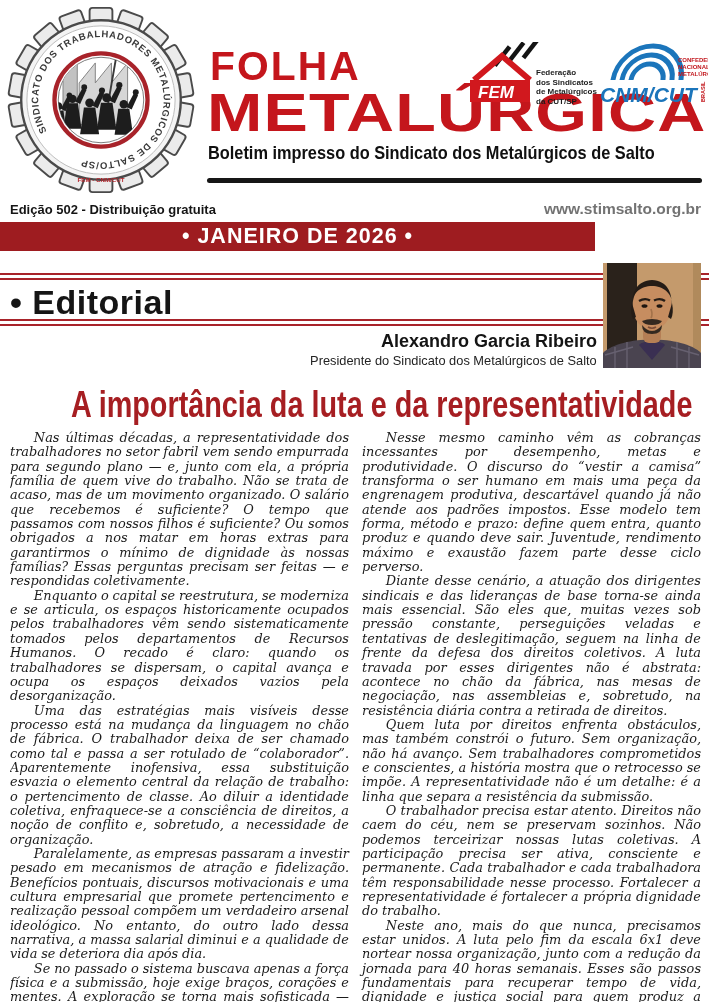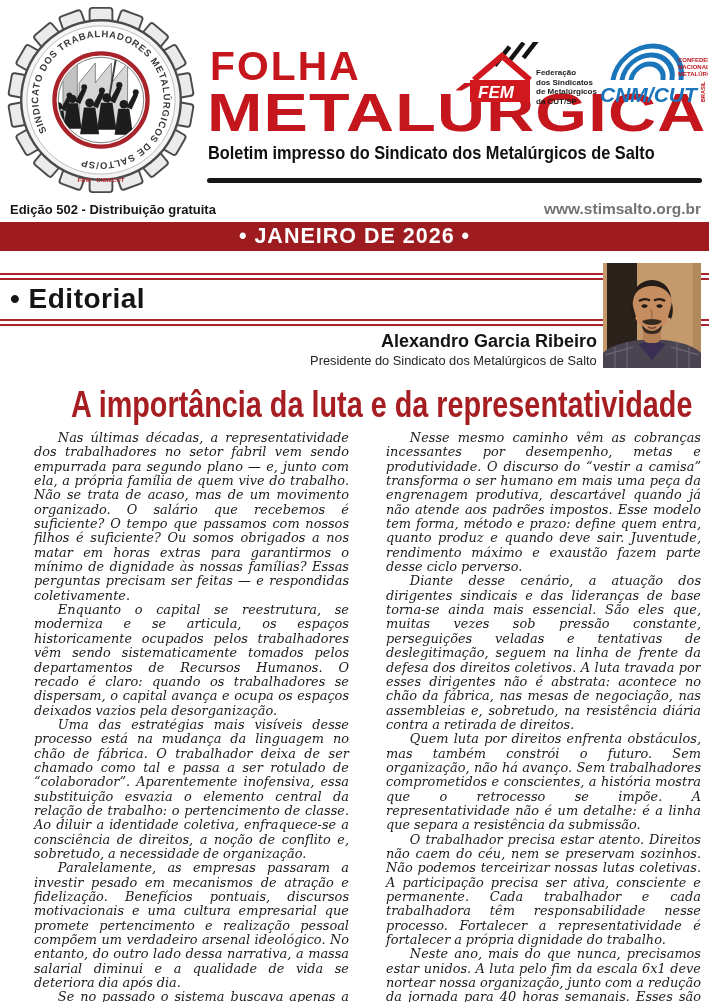--- a/index.html
+++ b/index.html
@@ -18,46 +18,46 @@
   .black-rule  { position:absolute; left:207px; top:178px; width:495px; height:5px;
                  background:#161616; border-radius:3px; }
   .fem-logo { position:absolute; left:466px; top:42px; width:132px; height:68px; }
   .cnm-logo { position:absolute; left:598px; top:40px; width:110px; height:70px; }
 
   
   .meta-row { position:absolute; top:200px; left:10px; right:8px; display:flex;
               justify-content:space-between; align-items:baseline; }
   .edition  { font-size:13px; font-weight:700; color:#151515; }
   .website  { font-size:15.5px; font-weight:600; color:#737373;margin-left:16px; }
-  .date-banner { position:absolute; top:222px; left:0; width:709px; height:29px;
+  .date-banner { position:absolute; top:222px; left:0; width:595px; height:29px;
                  background:#9e1c20; color:#fff; text-align:center; line-height:29px;
                  font-size:21.5px; font-weight:700; letter-spacing:1px; }
 
   
   .rule-dbl { position:absolute; left:0; width:709px; height:7px;
               border-top:2px solid #a8232a; border-bottom:2.5px solid #a8232a; }
   .rule-top { top:273px; }
   .rule-bottom { top:319px; }
-  .editorial-title { position:absolute; left:10px; top:283px; font-size:28px; font-weight:800;
+  .editorial-title { position:absolute; left:10px; top:283px; font-size:34px; font-weight:800;
                      color:#151515; letter-spacing:0.5px; }
   .credit { position:absolute; right:112px; top:331px; text-align:right; line-height:1.22; }
   .credit .name { font-size:18px; font-weight:700; color:#141414; }
   .credit .role { font-size:13.5px; font-weight:400; color:#232323;
                   transform:scaleX(0.95); transform-origin:right; white-space:nowrap; }
   .portrait { position:absolute; left:603px; top:263px; width:98px; height:105px; z-index:3; }
 
   
   .headline { position:absolute; top:384px; left:0; width:709px; text-align:center;
               font-size:36px; font-weight:800; color:#a61e22; white-space:nowrap;
               transform:scaleX(0.80); transform-origin:center; letter-spacing:0px; }
 
   
   .columns { position:absolute; top:431px; left:10px; right:8px; bottom:0;
              display:flex; gap:13px; overflow:hidden; }
-  .col { flex:1 1 0;margin-left:24px; }
+  .col { flex:1 1 0; }
   .col p { font-family:"DejaVu Serif", serif; font-style:italic; font-size:12.9px;
            line-height:14.35px; color:#1b1b1b; text-align:justify; text-indent:1.85em;
            margin:0; word-spacing:-0.2px; }
 
   svg text { font-family:"Liberation Sans", sans-serif; }
 </style>
 </head>
 <body>
 
 <div class="page">

